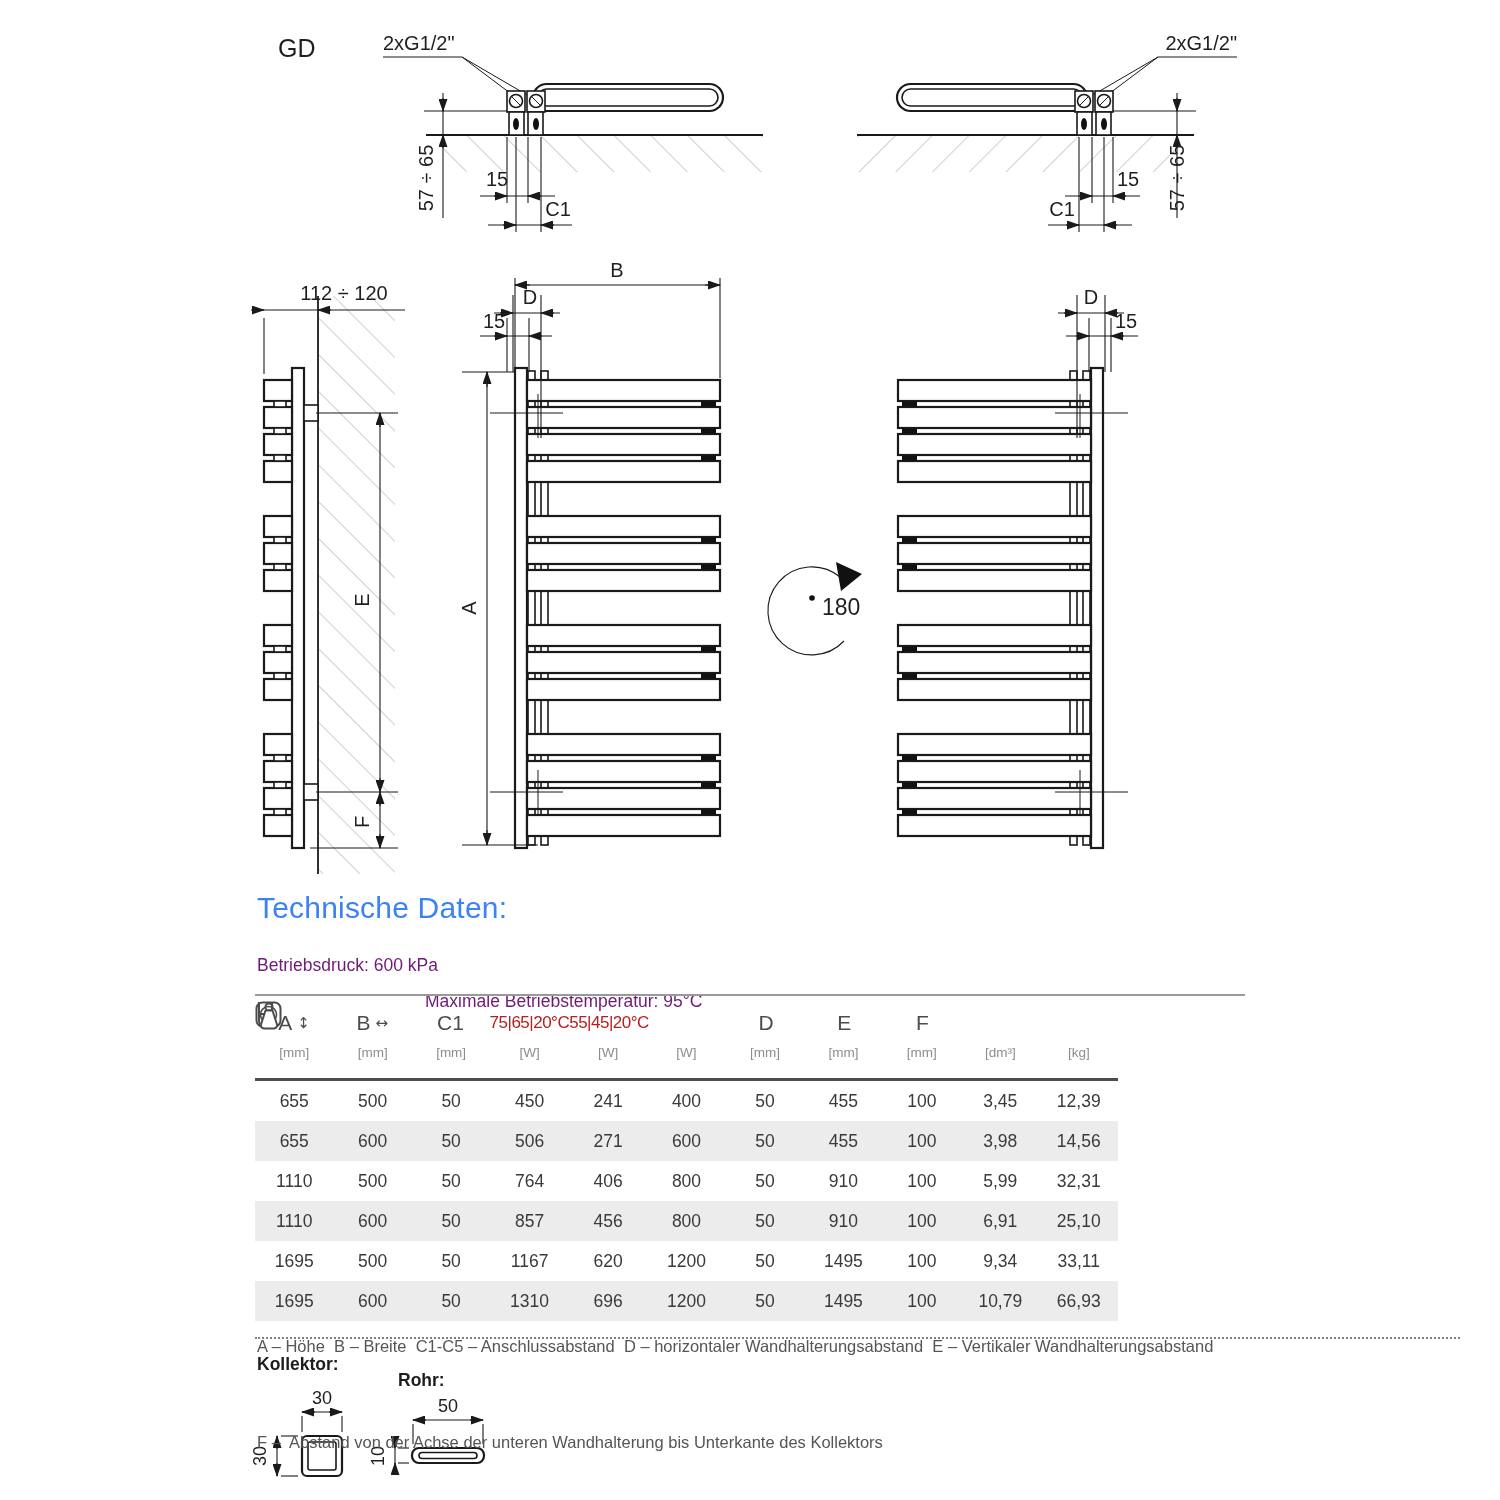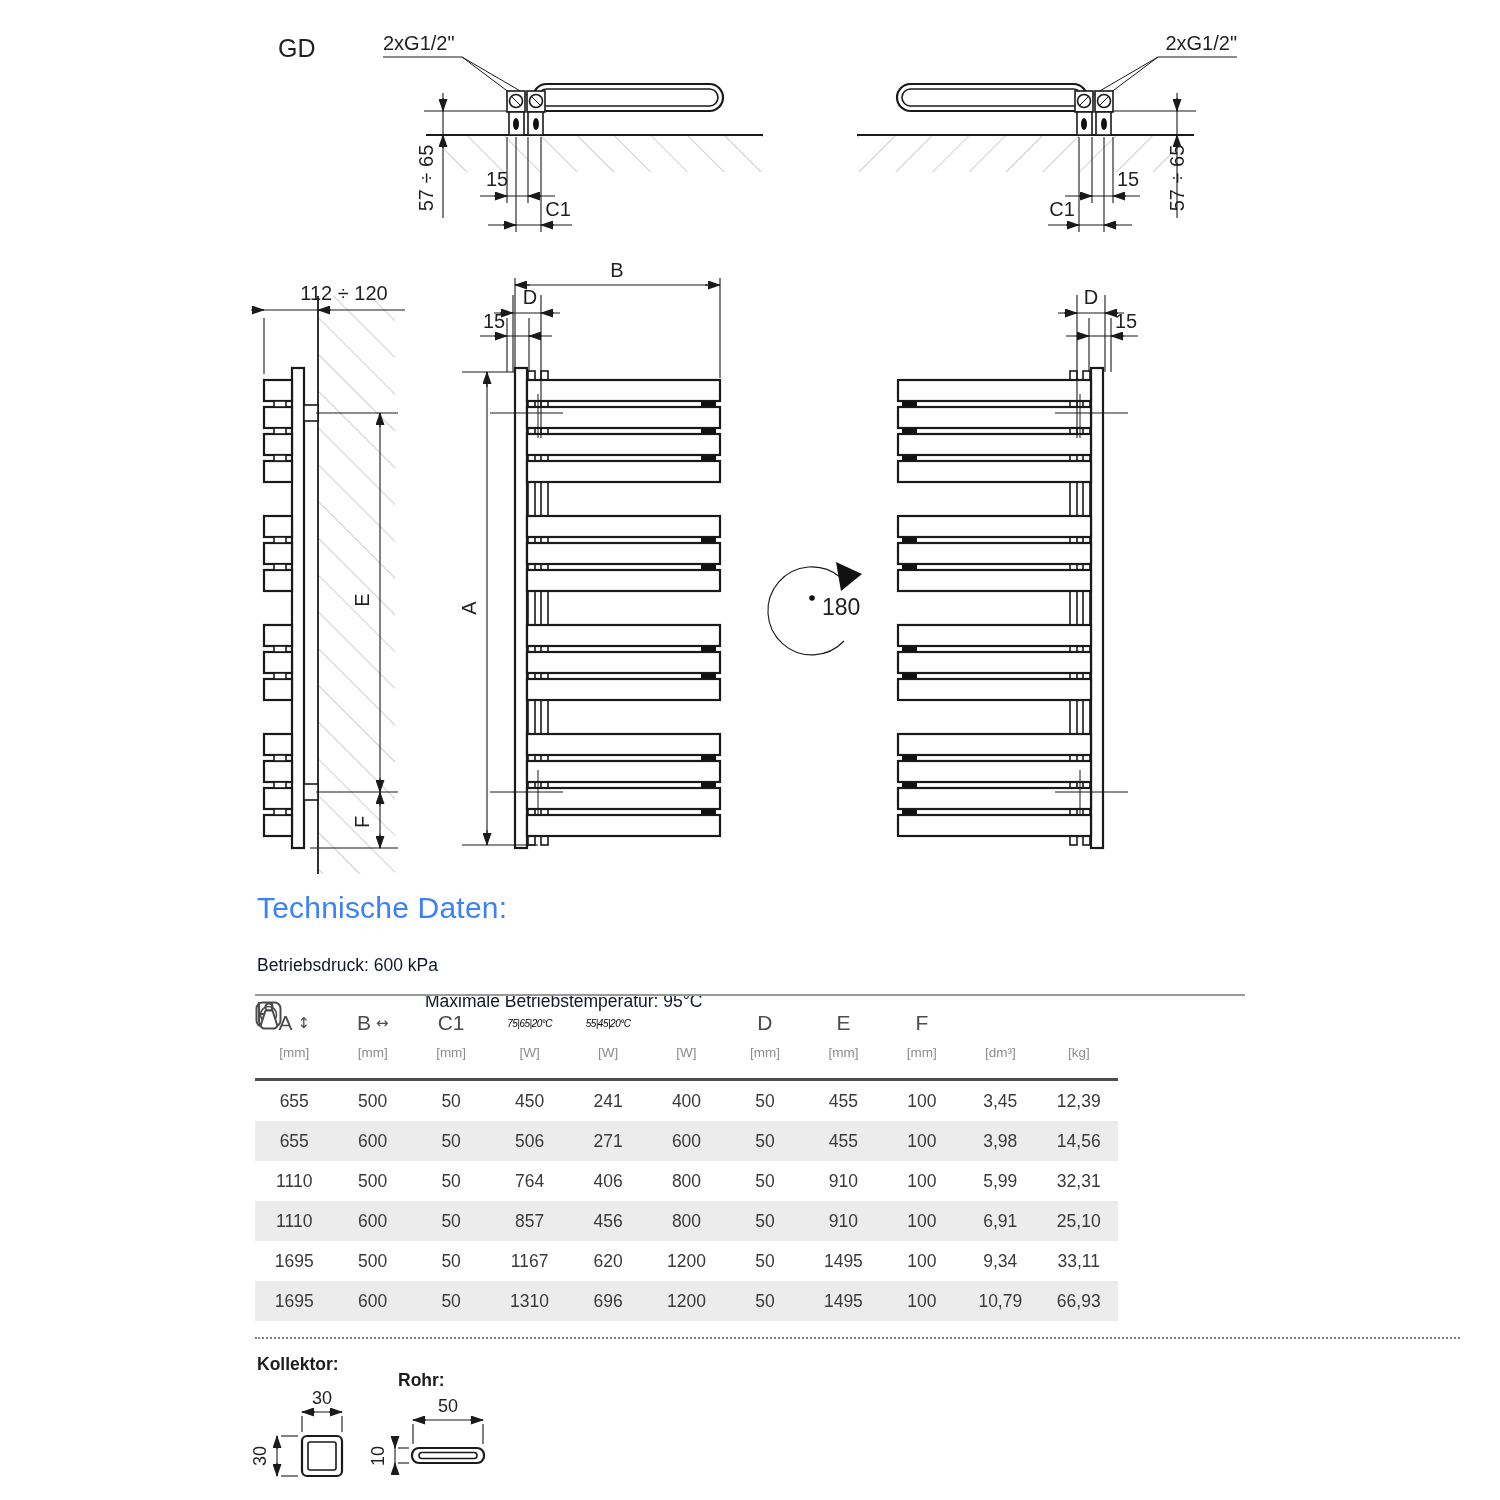--- a/index.html
+++ b/index.html
@@ -10,30 +10,30 @@
   .obj{fill:#fff;stroke:#1a1a1a;stroke-width:2.2;}
   .objthin{fill:#fff;stroke:#1a1a1a;stroke-width:1.6;}
   .dim{stroke:#1a1a1a;stroke-width:1.1;fill:none;}
   .ext{stroke:#1a1a1a;stroke-width:1.1;fill:none;}
   .thin{stroke:#1a1a1a;stroke-width:1;fill:none;}
   .wall{stroke:#1a1a1a;stroke-width:1.8;fill:none;}
   .dimtxt{font-size:20px;text-anchor:middle;}
   .dimtxt-s{font-size:18px;text-anchor:middle;}
 
   .heading{position:absolute;left:257px;top:891px;font-size:30px;color:#3b82f6;letter-spacing:.2px;}
-  .specline{position:absolute;top:955px;left:257px;width:900px;font-size:17.5px;color:#0f172a;}
+  .specline{position:absolute;top:955px;left:257px;width:900px;font-size:17.5px;color:#701a75;}
   .specline .spec2{position:absolute;left:168px;top:0;margin-top:36px;}
   .grayrule{position:absolute;left:255px;top:994px;width:990px;border-top:2px solid #9a9a9a;}
 
   .table{position:absolute;left:255px;top:1001px;width:863px;}
   .hrow{display:flex;height:44px;align-items:center;}
   .urow{display:flex;height:24px;align-items:flex-start;border-bottom:3px solid #4d4d4d;padding-bottom:9px;}
   .th,.uc,.tcell{flex:1 1 0;text-align:center;}
   .th{font-size:21px;color:#4c4c4c;display:flex;justify-content:center;align-items:center;gap:3px;}
-  .th .pwr{font-size:10px;letter-spacing:-0.5px;color:#000000;font-style:italic;}
+  .th .pwr{font-size:17px;letter-spacing:-0.5px;color:#b91c1c;}
   .harr{font-family:"DejaVu Sans",sans-serif;font-size:15px;margin-left:2px;}
   .uc{font-size:13.5px;color:#8d8d8d;}
   .tbody .trow{display:flex;height:40px;align-items:center;}
   .tbody .trow.shade{background:#ececec;}
   .tcell{font-size:17.5px;color:#3a3a3a;}
 
   .legend{position:absolute;left:257px;top:1266px;width:1010px;font-size:16.5px;color:#555;
           line-height:32px;white-space:pre-wrap;}
   .dottedrule{position:absolute;left:255px;top:1337px;width:1205px;border-top:2px dotted #7f7f7f;}
   .sec-label{position:absolute;top:1354px;font-size:17.5px;font-weight:bold;color:#1d1d1d;}
@@ -447,19 +447,23 @@
           <div class="tcell">1200</div>
           <div class="tcell">50</div>
           <div class="tcell">1495</div>
           <div class="tcell">100</div>
           <div class="tcell">10,79</div>
           <div class="tcell">66,93</div>
         </div>
       </div>
 </div>
 
+<div class="legend">
+  <div>A – Höhe  B – Breite  C1-C5 – Anschlussabstand  D – horizontaler Wandhalterungsabstand  E – Vertikaler Wandhalterungsabstand</div>
+  <div>F –  Abstand von der Achse der unteren Wandhalterung bis Unterkante des Kollektors</div>
+</div>
 
 <div class="dottedrule"></div>
 
 <div class="sec-label" id="kollektor-label">Kollektor:</div>
 <div class="sec-label" id="rohr-label">Rohr:</div>
 
 </div>
 
 </body></html>

